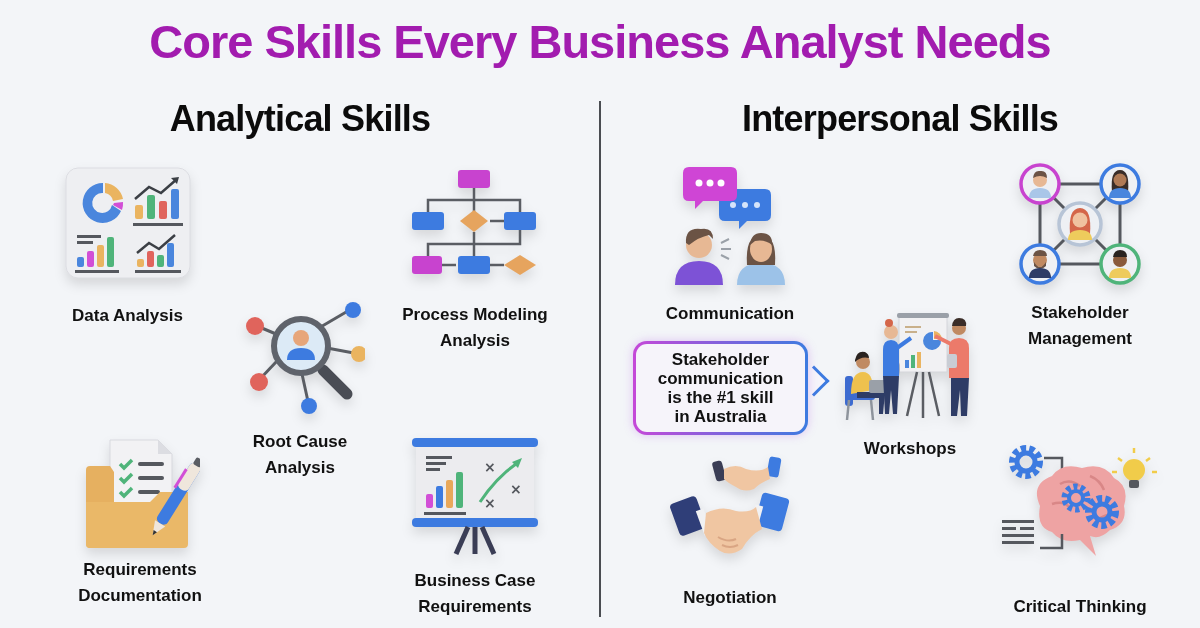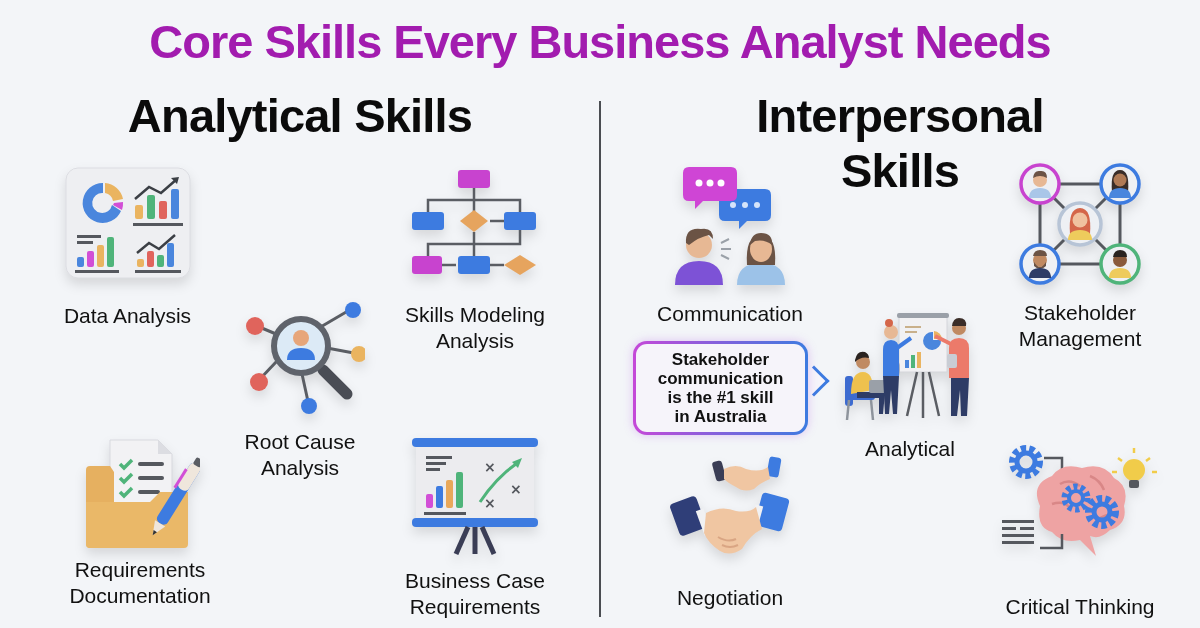--- a/index.html
+++ b/index.html
@@ -9,30 +9,30 @@
     font-family: "Liberation Sans", "DejaVu Sans", sans-serif;
     color: #111;
     position: relative;
   }
   .title {
     position: absolute; left: 0; top: 14px; width: 1200px;
     text-align: center; font-size: 47px; font-weight: bold; letter-spacing: -1px;
     color: #a21caf;
   }
   .section-title {
-    position: absolute; top: 88px; font-size: 47px; font-weight: bold; letter-spacing: -0.8px;
+    position: absolute; top: 98px; font-size: 36px; font-weight: bold; letter-spacing: -0.8px;
     text-align: center; color: #0b0b0b;
   }
   .divider {
     position: absolute; left: 599px; top: 101px; width: 2px; height: 516px; background: #4a4d52;
   }
   .item { position: absolute; text-align: center; }
   .item svg { display: block; margin: 0 auto; }
   .label {
-    font-size: 21px; font-weight: normal; line-height: 26px; color: #111;
+    font-size: 17px; font-weight: bold; line-height: 26px; color: #111;
     display: block; white-space: nowrap;
   }
   .shadow { filter: drop-shadow(0 6px 6px rgba(0,0,0,0.12)); }
   .callout {
     position: absolute; left: 633px; top: 341px; width: 175px; height: 94px;
     border-radius: 14px; background: #f6f4fa;
     border: 3px solid transparent;
     background-image: linear-gradient(#f6f4fa, #f6f4fa), linear-gradient(90deg, #c548d8, #3d7be0);
     background-origin: border-box; background-clip: padding-box, border-box;
     box-shadow: 0 0 10px rgba(180,100,230,0.35);
@@ -118,21 +118,21 @@
     <rect x="94" y="44" width="32" height="18" rx="3" fill="#3d7be0"></rect>
     <line x1="94" y1="53" x2="80" y2="53" stroke="#5a5d63" stroke-width="2.5"></line>
     <line x1="64" y1="64" x2="64" y2="88" stroke="#5a5d63" stroke-width="2.5"></line>
     <polyline points="110,62 110,76 18,76 18,88" fill="none" stroke="#5a5d63" stroke-width="2.5"></polyline>
     <rect x="2" y="88" width="30" height="18" rx="3" fill="#c843cf"></rect>
     <line x1="32" y1="97" x2="46" y2="97" stroke="#5a5d63" stroke-width="2.5"></line>
     <rect x="48" y="88" width="32" height="18" rx="3" fill="#3d7be0"></rect>
     <line x1="80" y1="97" x2="94" y2="97" stroke="#5a5d63" stroke-width="2.5"></line>
     <polygon points="110,87 126,97 110,107 94,97" fill="#e6a45e"></polygon>
   </svg>
-  <span class="label" style="margin-top:26px;">Skills Modeling</span>
+  <span class="label" style="margin-top:26px;">Process Modeling</span>
   <span class="label">Analysis</span>
 </div>
 
 <div class="item" style="left:40px;top:438px;width:200px;">
   <svg class="shadow" width="120" height="115" viewBox="0 0 120 115">
     <path d="M30 2 H78 L92 16 V80 H30 Z" fill="#f2f2f4" stroke="#d8d9de"></path>
     <path d="M78 2 V16 H92" fill="#dcdde2"></path>
     <polyline points="40,26 44,30 52,22" fill="none" stroke="#4fb47a" stroke-width="3.5"></polyline>
     <rect x="58" y="24" width="26" height="4" rx="2" fill="#55585e"></rect>
     <polyline points="40,40 44,44 52,36" fill="none" stroke="#4fb47a" stroke-width="3.5"></polyline>
@@ -281,21 +281,21 @@
     <circle cx="56" cy="22" r="7" fill="#e7b894"></circle>
       <circle cx="54" cy="13" r="4" fill="#d4664a"></circle>
     <line x1="62" y1="38" x2="76" y2="28" stroke="#3d7be0" stroke-width="4"></line>
     <path d="M114 38 Q114 28 124 28 Q134 28 134 38 L134 68 H114 Z" fill="#ec7a6a"></path>
     <circle cx="124" cy="18" r="7" fill="#c08a62"></circle>
       <path d="M117 16 Q118 8 124 8 Q132 8 131 16 Z" fill="#3a2d28"></path>
     <line x1="116" y1="34" x2="100" y2="26" stroke="#ec7a6a" stroke-width="4"></line>
     <rect x="112" y="44" width="10" height="14" rx="2" fill="#c9cdd4"></rect>
     <path d="M116 68 H134 L132 106 H126 L125 80 L122 106 H116 Z" fill="#2e3c66"></path>
   </svg>
-  <span class="label" style="margin-top:14px;">Analytical</span>
+  <span class="label" style="margin-top:14px;">Workshops</span>
 </div>
 
 <div class="item" style="left:640px;top:453px;width:180px;">
   <svg class="shadow" width="120" height="108" viewBox="0 0 120 108">
     <rect x="44" y="8" width="10" height="20" rx="3" fill="#3a3d55" transform="rotate(-15 49 18)"></rect>
     <rect x="98" y="4" width="12" height="20" rx="3" fill="#3d7be0" transform="rotate(10 104 14)"></rect>
     <path d="M54 16 Q66 10 76 16 Q90 20 98 14 L100 26 Q90 30 84 36 Q74 40 66 34 Q58 30 54 26 Z" fill="#f0c6a2"></path>
     <rect x="4" y="46" width="28" height="34" rx="4" fill="#2f3e78" transform="rotate(-20 18 63)"></rect>
     <rect x="88" y="42" width="28" height="34" rx="4" fill="#3d7be0" transform="rotate(15 102 59)"></rect>
     <rect x="30" y="56" width="8" height="26" fill="#f1f1f3" transform="rotate(-20 34 69)"></rect>

